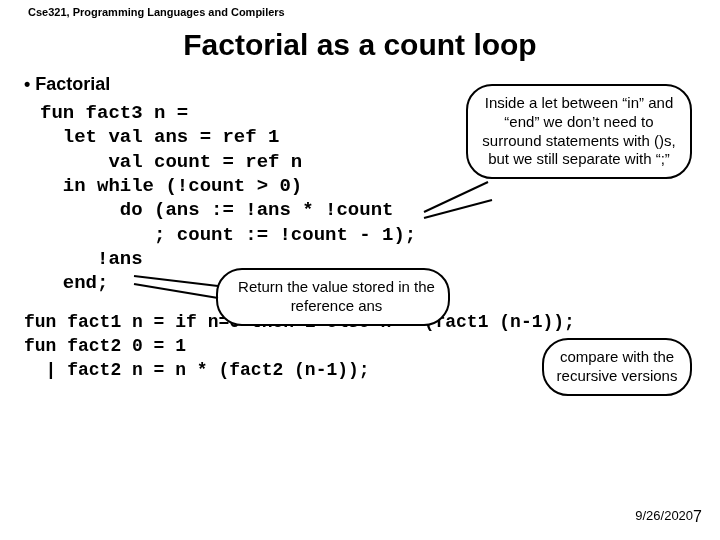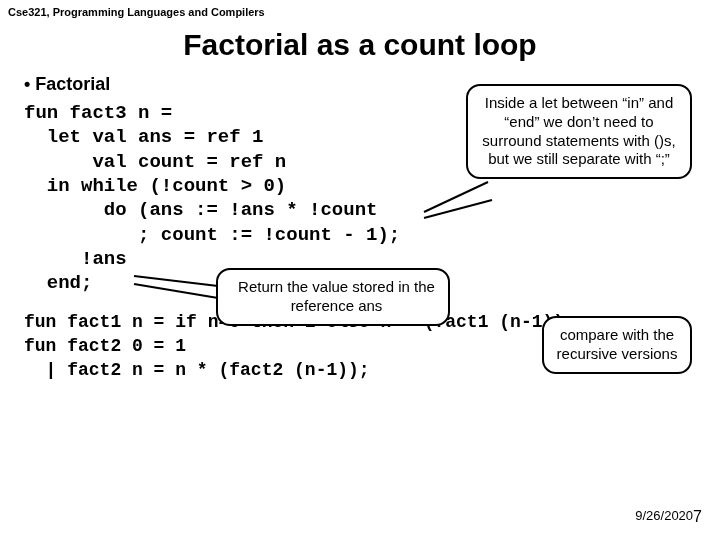--- a/index.html
+++ b/index.html
@@ -7,21 +7,21 @@
       width: 720px;
       height: 540px;
       background: white;
       font-family: Arial, sans-serif;
       position: relative;
       overflow: hidden;
     }
     .header {
       font-size: 11px;
       font-weight: bold;
-      padding: 6px 8px;
+      padding: 6px 28px;
     }
     .title {
       font-size: 30px;
       font-weight: bold;
       text-align: center;
       margin-top: 4px;
       margin-bottom: 12px;
     }
     .content {
       padding: 0 24px;
@@ -30,52 +30,53 @@
       font-size: 18px;
       font-weight: bold;
       margin-bottom: 6px;
     }
     .code {
       font-family: "Courier New", monospace;
       font-size: 19px;
       font-weight: bold;
       white-space: pre;
       line-height: 1.28;
+      margin-left: 16px;
     }
     .code2 {
       font-family: "Courier New", monospace;
       font-size: 18px;
       font-weight: bold;
       white-space: pre;
       line-height: 1.35;
       margin-top: 14px;
     }
     .callout {
       position: absolute;
       border: 2px solid black;
-      border-radius: 14px;
+      border-radius: 26px;
       background: white;
       padding: 8px 12px;
       text-align: center;
       font-size: 15px;
       line-height: 1.25;
     }
     .callout1 {
       top: 84px;
       right: 28px;
       width: 226px;
     }
     .callout2 {
       top: 268px;
       left: 216px;
       width: 234px;
       padding-left: 19px;
     }
     .callout3 {
-      top: 316px;
+      top: 338px;
       right: 28px;
       width: 150px;
     }
     .footer {
       position: absolute;
       bottom: 14px;
       left: 18px;
       right: 18px;
       display: flex;
       justify-content: flex-end;

